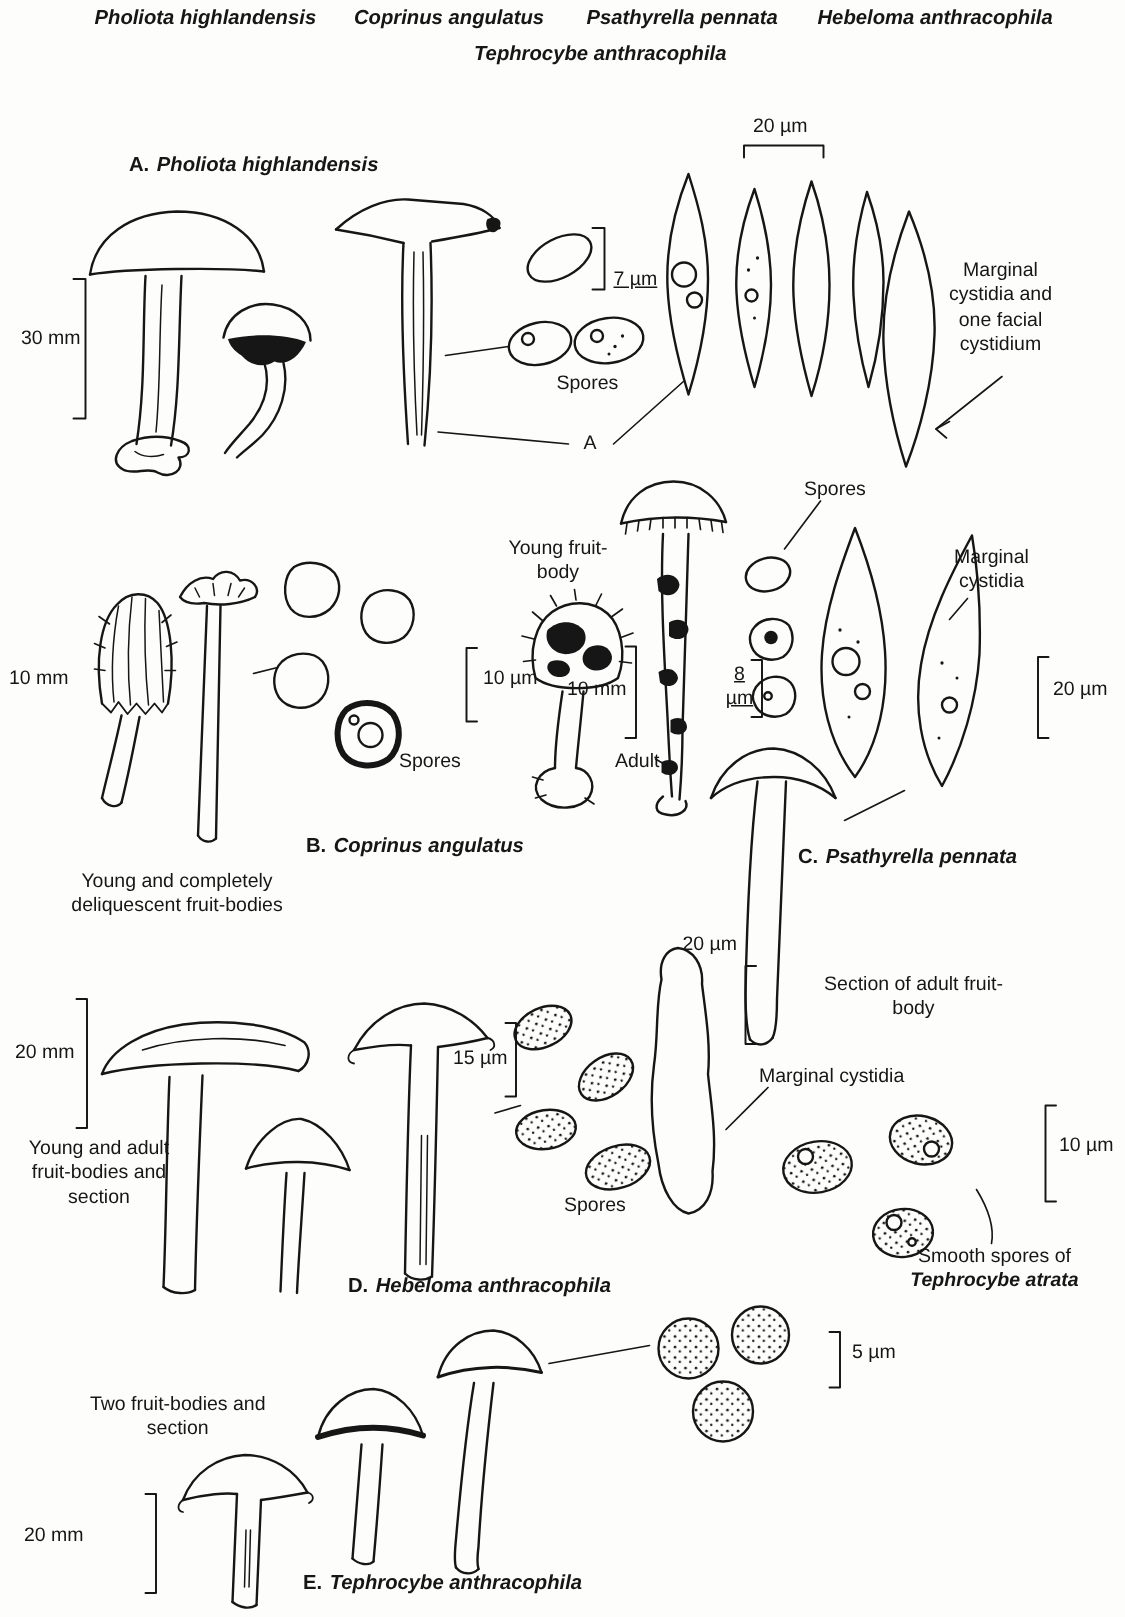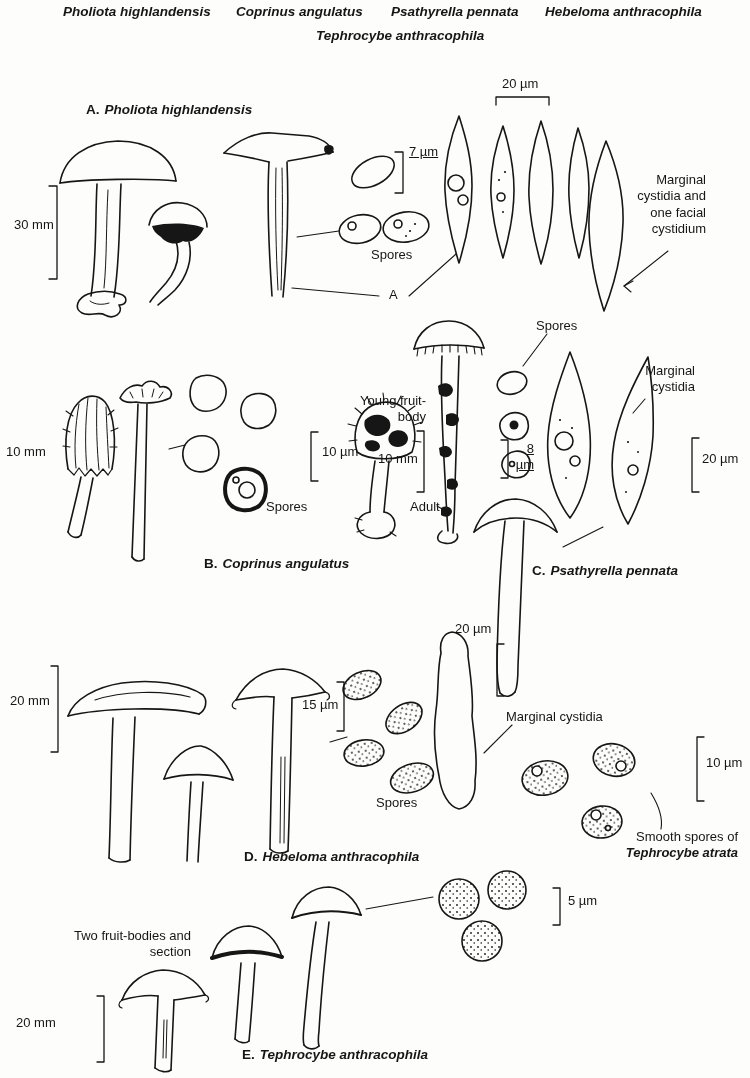--- a/index.html
+++ b/index.html
@@ -5,21 +5,21 @@
   * { margin:0; padding:0; box-sizing:border-box; }
   html,body { background:#ffffff; }
   body {
     width:750px; height:1078px;
     font-family:"Liberation Sans", sans-serif;
     color:#161616;
   }
   .page { position:relative; width:750px; height:1078px; background:#fdfdfb; overflow:hidden; }
   svg.art { position:absolute; left:0; top:0; }
   .lbl { position:absolute; font-size:13px; line-height:1.25; white-space:nowrap; color:#161616; }
-  .wrap { white-space:normal; text-align:right; }
+  .wrap { white-space:normal; text-align:center; }
   .bi { font-weight:bold; font-style:italic; }
   .b  { font-weight:bold; }
   .title .b { margin-right:5px; }
   .hdr { font-size:13.5px; }
 </style>
 </head>
 <body>
 
 <div class="page">
 
@@ -287,58 +287,61 @@
   <div class="lbl hdr bi" style="left:63px; top:4px;">Pholiota highlandensis</div>
   <div class="lbl hdr bi" style="left:236px; top:4px;">Coprinus angulatus</div>
   <div class="lbl hdr bi" style="left:391px; top:4px;">Psathyrella pennata</div>
   <div class="lbl hdr bi" style="left:545px; top:4px;">Hebeloma anthracophila</div>
   <div class="lbl hdr bi" style="left:316px; top:28px;">Tephrocybe anthracophila</div>
 
   <div class="lbl hdr title" style="left:64px; top:102px;margin-left:22px;">
     <span class="b">A.</span><span class="bi">Pholiota highlandensis</span>
   </div>
   <div class="lbl" style="left:502px; top:76px;">20 µm</div>
-  <div class="lbl" style="left:409px; top:144px;text-decoration:underline;">7 µm</div>
+  <div class="lbl" style="left:409px; top:178px;text-decoration:underline;">7 µm</div>
   <div class="lbl" style="left:14px; top:217px;">30 mm</div>
   <div class="lbl wrap" style="left:628px; top:172px; width:78px;">Marginal cystidia and one facial cystidium</div>
   <div class="lbl" style="left:371px; top:247px;">Spores</div>
   <div class="lbl" style="left:389px; top:287px;">A</div>
 
   <div class="lbl" style="left:6px; top:444px;">10 mm</div>
   <div class="lbl" style="left:322px; top:444px;">10 µm</div>
   <div class="lbl" style="left:266px; top:499px;">Spores</div>
   <div class="lbl hdr title" style="left:204px; top:556px;">
     <span class="b">B.</span><span class="bi">Coprinus angulatus</span>
   </div>
+  <div class="lbl wrap" style="left:28px; top:579px; width:180px;">Young and completely deliquescent fruit-bodies</div>
 
   <div class="lbl" style="left:536px; top:318px;">Spores</div>
-  <div class="lbl wrap" style="left:346px; top:357px; width:80px;margin-top:36px;">Young fruit-body</div>
+  <div class="lbl wrap" style="left:332px; top:357px; width:80px;">Young fruit-body</div>
   <div class="lbl" style="left:378px; top:451px;">10 mm</div>
-  <div class="lbl wrap" style="left:508px; top:441px; width:26px;text-decoration:underline;">8 µm</div>
+  <div class="lbl wrap" style="left:480px; top:441px; width:26px;text-decoration:underline;">8 µm</div>
   <div class="lbl wrap" style="left:627px; top:363px; width:68px;">Marginal cystidia</div>
   <div class="lbl" style="left:702px; top:451px;">20 µm</div>
   <div class="lbl" style="left:410px; top:499px;">Adult</div>
   <div class="lbl hdr title" style="left:532px; top:563px;">
     <span class="b">C.</span><span class="bi">Psathyrella pennata</span>
   </div>
   <div class="lbl" style="left:455px; top:621px;">20 µm</div>
+  <div class="lbl wrap" style="left:549px; top:648px; width:120px;">Section of adult fruit-body</div>
 
   <div class="lbl" style="left:10px; top:693px;">20 mm</div>
   <div class="lbl" style="left:302px; top:697px;">15 µm</div>
   <div class="lbl" style="left:376px; top:795px;">Spores</div>
   <div class="lbl" style="left:506px; top:709px;">Marginal cystidia</div>
   <div class="lbl" style="left:706px; top:755px;">10 µm</div>
-  <div class="lbl hdr title" style="left:244px; top:849px;">
+  <div class="lbl wrap" style="left:8px; top:757px; width:116px;">Young and adult fruit-bodies and section</div>
+  <div class="lbl hdr title" style="left:232px; top:849px;">
     <span class="b">D.</span><span class="bi">Hebeloma anthracophila</span>
   </div>
   <div class="lbl wrap" style="left:46px; top:928px; width:145px;">Two fruit-bodies and section</div>
 
   <div class="lbl wrap" style="left:588px; top:829px; width:150px;">
     <span>Smooth spores of</span><br>
     <span class="bi">Tephrocybe atrata</span>
   </div>
   <div class="lbl" style="left:16px; top:1015px;">20 mm</div>
   <div class="lbl" style="left:568px; top:893px;">5 µm</div>
-  <div class="lbl hdr title" style="left:202px; top:1047px;margin-left:40px;">
+  <div class="lbl hdr title" style="left:202px; top:1047px;">
     <span class="b">E.</span><span class="bi">Tephrocybe anthracophila</span>
   </div>
 
 </div>
 
 </body></html>

